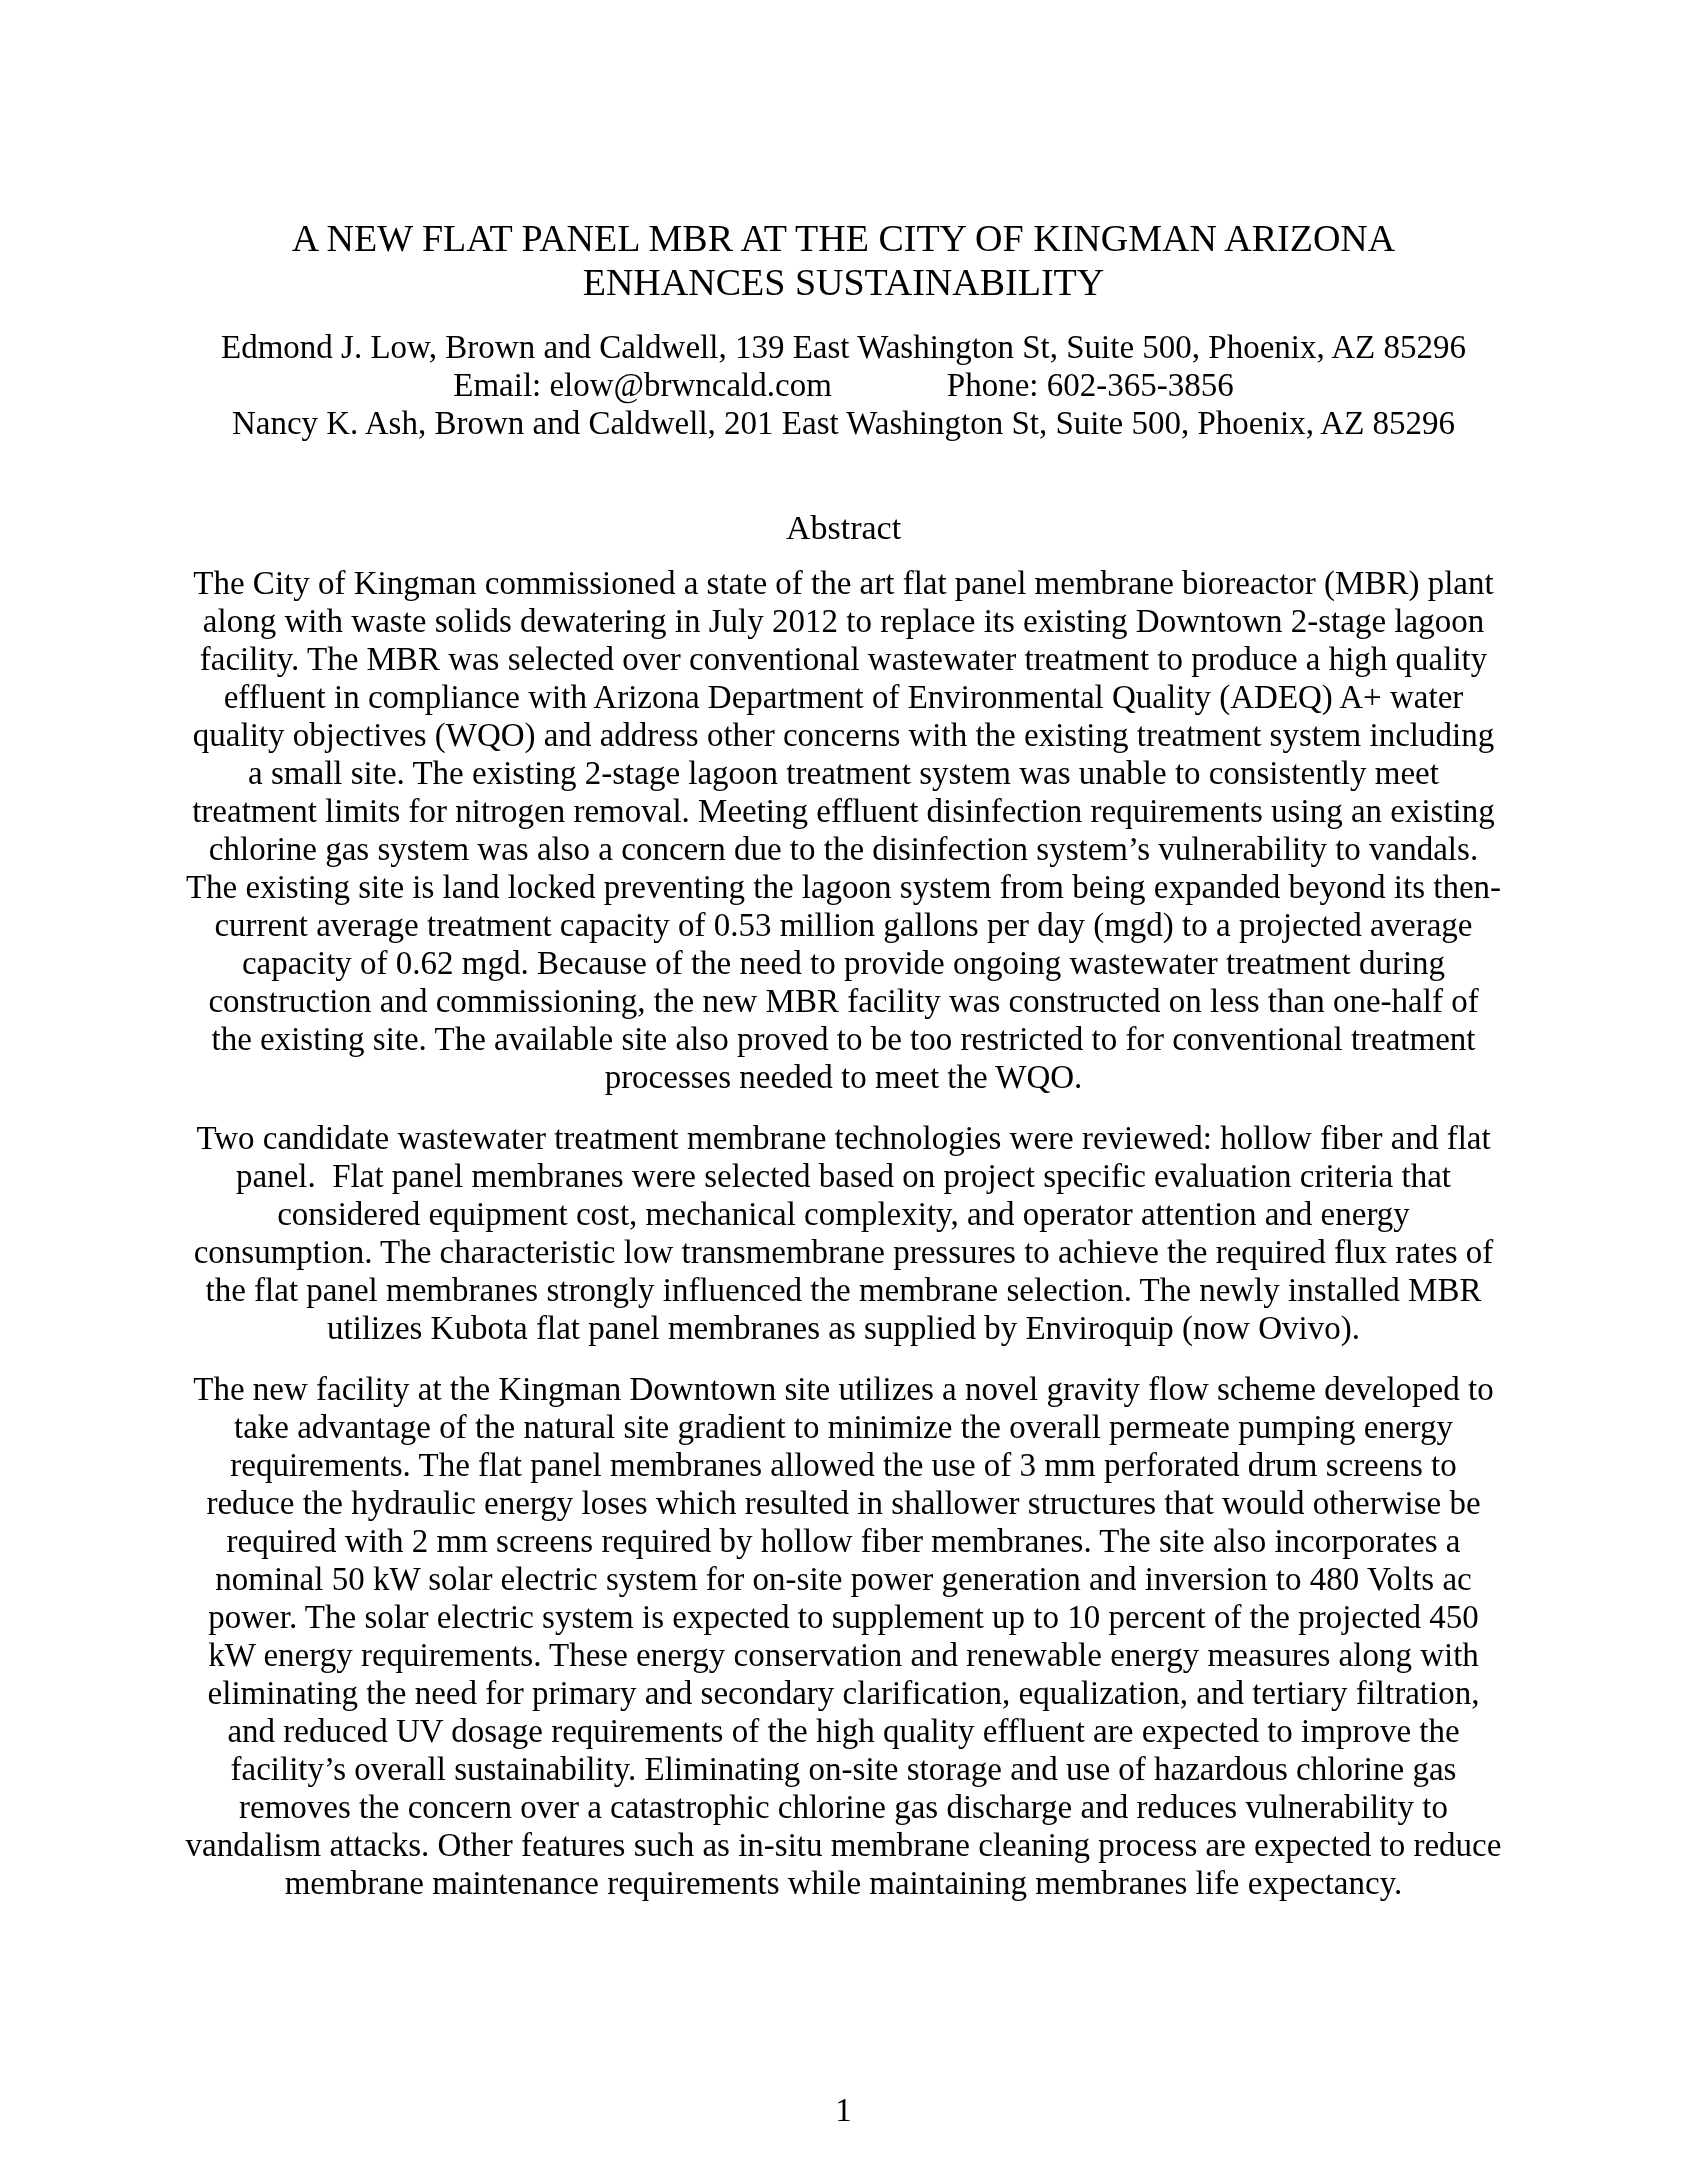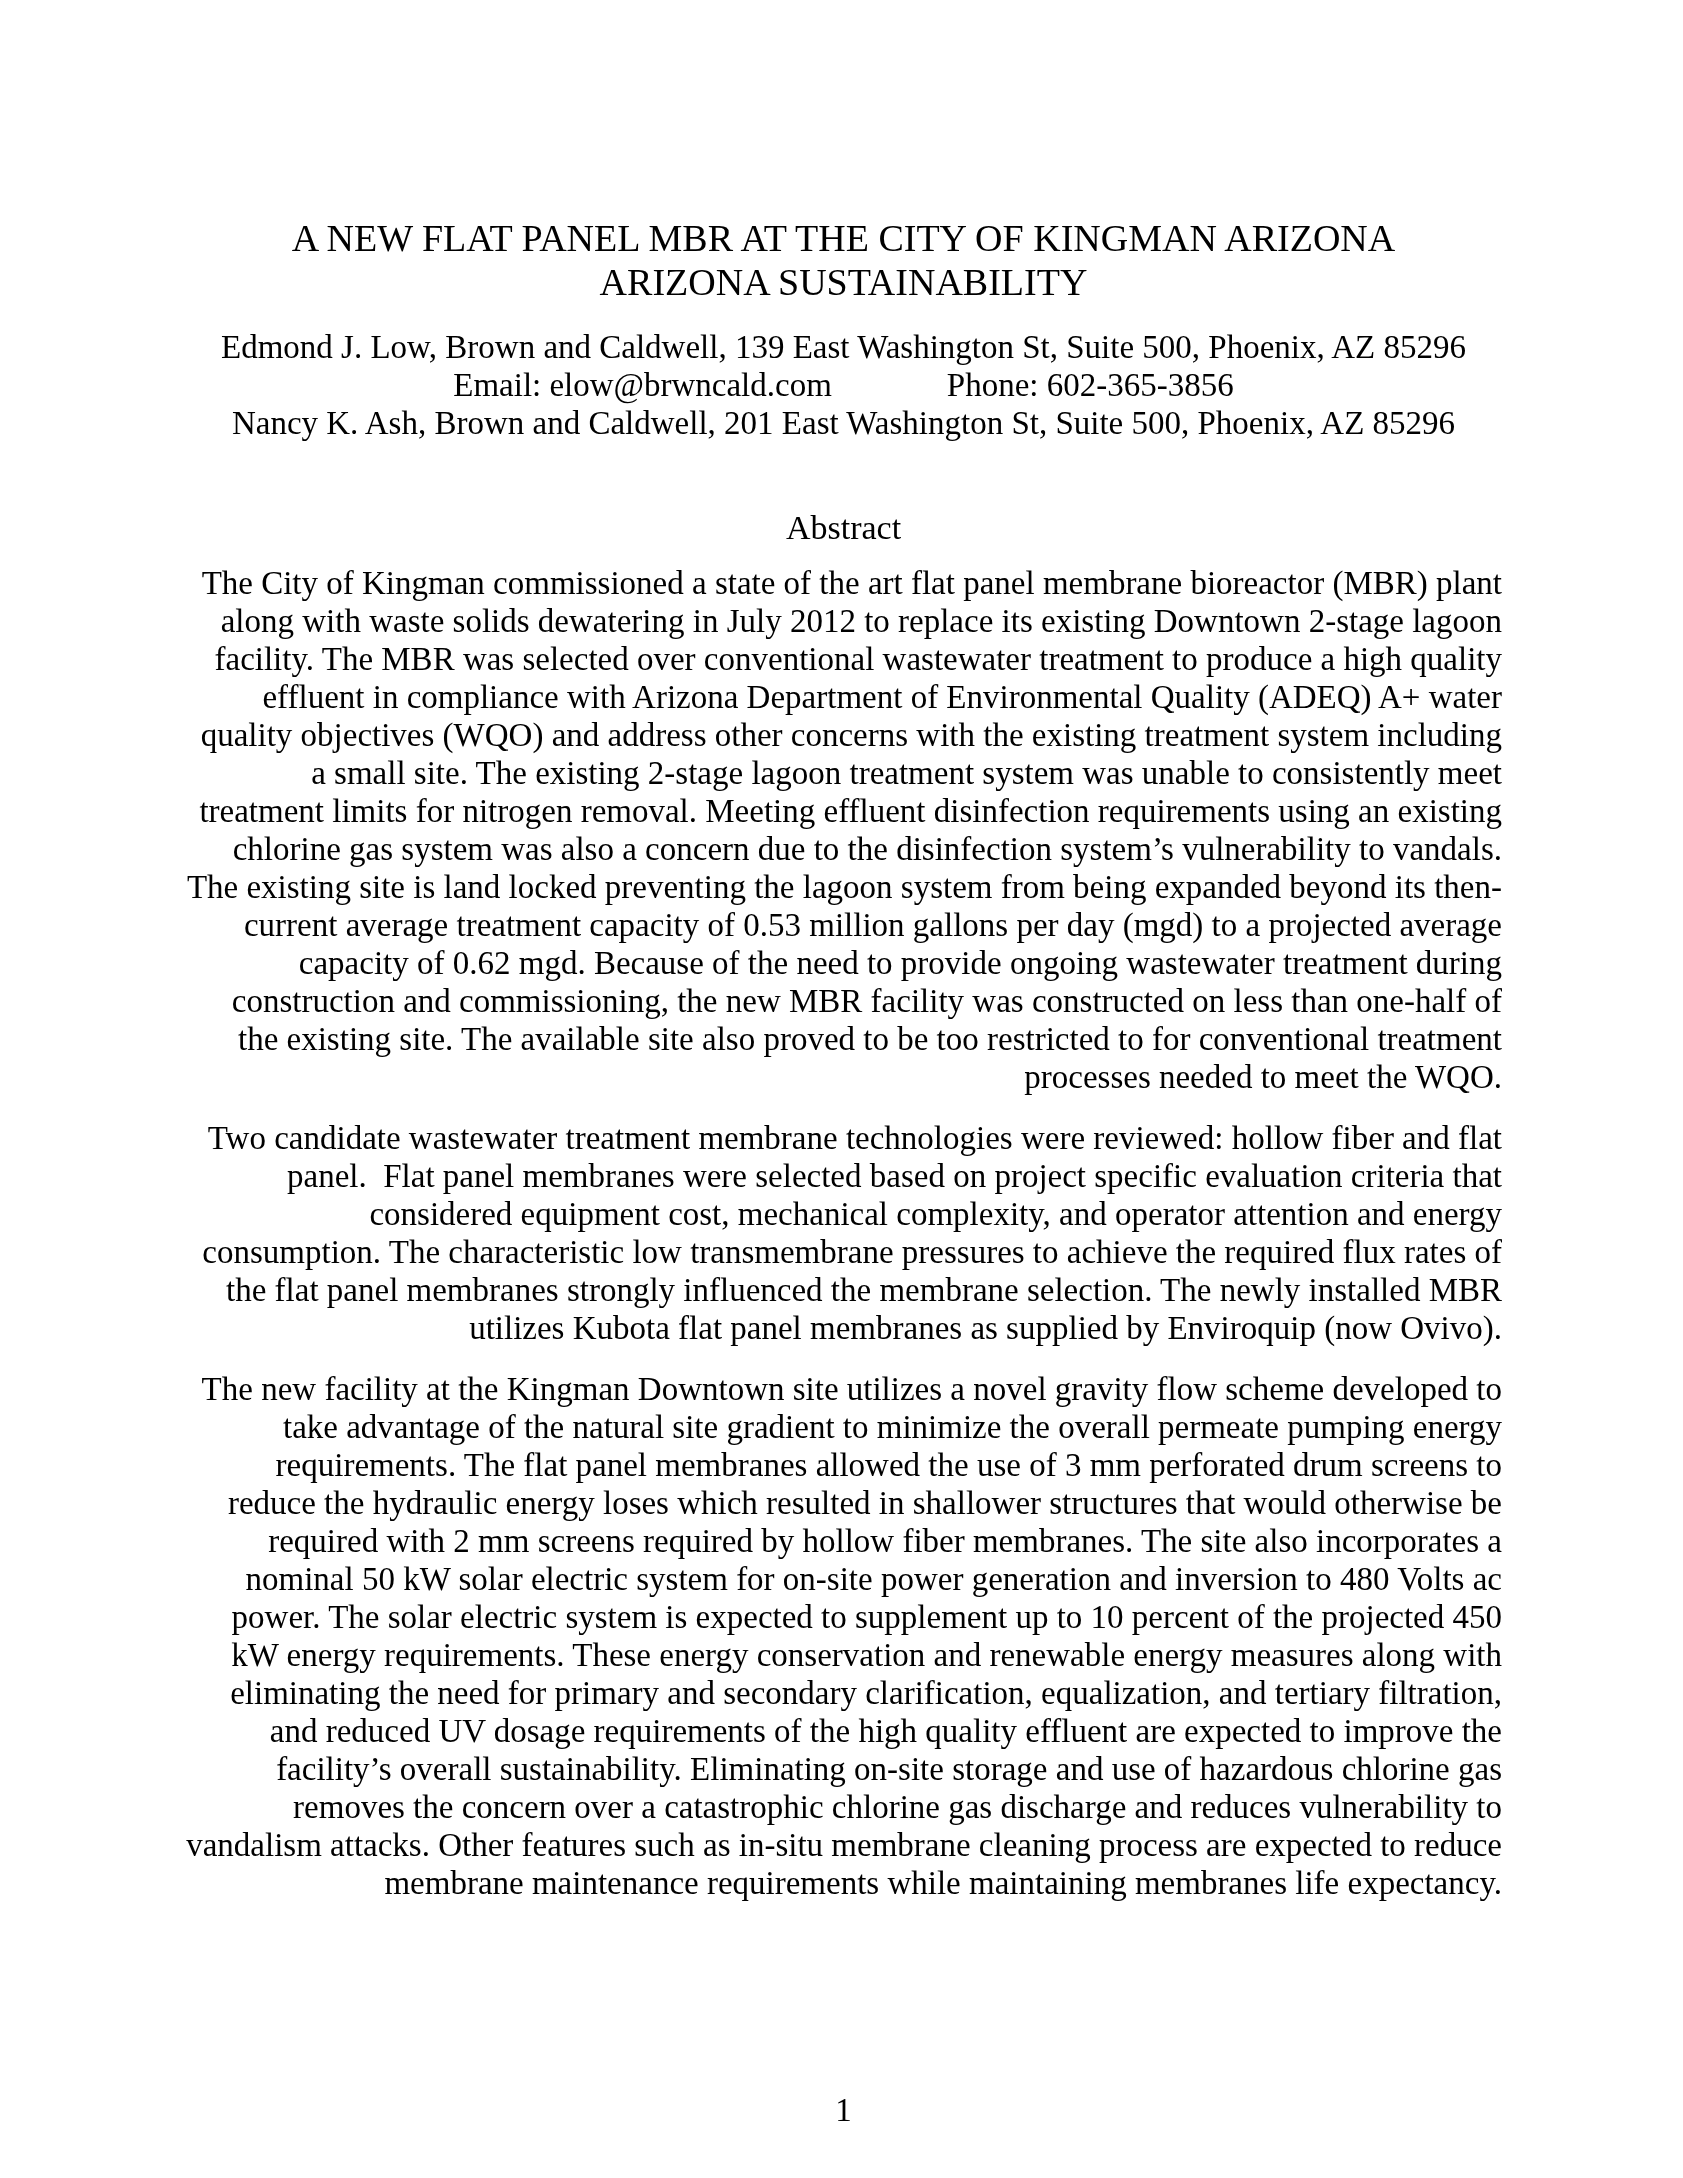--- a/index.html
+++ b/index.html
@@ -43,21 +43,21 @@
     margin: 67px 0 0 0;
     font-size: 34px;
     line-height: 38px;
     font-weight: normal;
     text-align: center;
   }
   .para {
     margin: 23px 0 0 0;
     font-size: 33px;
     line-height: 38px;
-    text-align: right;
+    text-align: center;
     white-space: pre-wrap;
   }
   .para.first {
     margin-top: 17px;
   }
   .page-number {
     position: absolute;
     left: 185px;
     top: 2091px;
     width: 1317px;
@@ -67,21 +67,21 @@
   }
 </style>
 </head>
 <body>
 
 <div class="page">
   <div class="content">
 
     <h1 class="doc-title">
       <div>A NEW FLAT PANEL MBR AT THE CITY OF KINGMAN ARIZONA</div>
-      <div>ARIZONA SUSTAINABILITY</div>
+      <div>ENHANCES SUSTAINABILITY</div>
     </h1>
 
     <div class="authors">
       <div>Edmond J. Low, Brown and Caldwell, 139 East Washington St, Suite 500, Phoenix, AZ 85296</div>
       <div><span>Email: elow@brwncald.com</span><span class="contact-gap"></span><span>Phone: 602-365-3856</span></div>
       <div>Nancy K. Ash, Brown and Caldwell, 201 East Washington St, Suite 500, Phoenix, AZ 85296</div>
     </div>
 
     <h2 class="abstract-heading">Abstract</h2>
 

